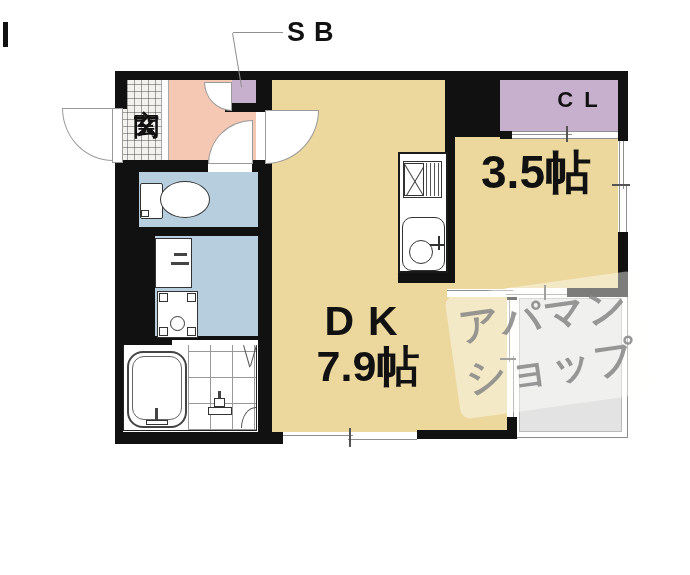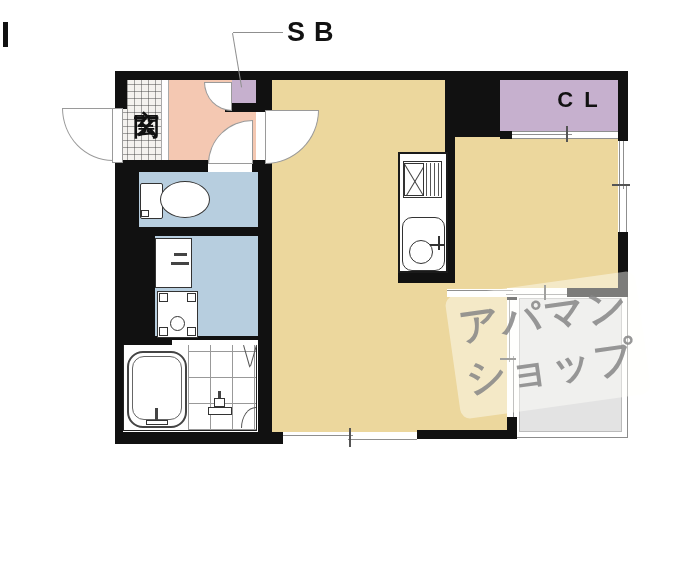--- a/index.html
+++ b/index.html
@@ -175,22 +175,27 @@
     <div class="gline" style="left:233px;top:33px;width:55px;height:1px;transform:rotate(80.5deg);transform-origin:0 0;"></div>
   </div>
 
   <div class="txt" style="left:287px;top:17px;font-size:27px;font-weight:600;letter-spacing:9px;">SB</div>
 
   <div class="txt center" style="left:500px;top:87px;width:118px;font-size:22px;font-weight:700;letter-spacing:11px;margin-left:24px;">CL</div>
 
   <div class="txt" style="left:131px;top:90px;font-size:25px;font-weight:600;writing-mode:vertical-rl;letter-spacing:4px;">玄関</div>
 
   <div class="txt center" style="left:450px;top:147px;width:172px;line-height:1.1;">
-  </div>
-
+    <div style="font-size:46px;font-weight:600;">3.5帖</div>
+  </div>
+
+  <div class="txt center" style="left:288px;top:299px;width:160px;line-height:1.08;">
+    <div style="font-size:41px;font-weight:600;letter-spacing:14px;">DK</div>
+    <div style="font-size:43px;font-weight:600;">7.9帖</div>
+  </div>
 
   <div class="abs center" style="left:452px;top:283px;width:192px;height:124px;transform:rotate(-8deg);
               background:rgba(255,255,250,.45);border-radius:10px;z-index:9;line-height:52px;">
     <div style="font-size:40px;font-weight:bold;color:rgba(134,134,134,.85);letter-spacing:2px;margin-top:6px;">アパマン</div>
     <div style="font-size:40px;font-weight:bold;color:rgba(134,134,134,.85);letter-spacing:2px;">ショップ</div>
   </div>
 
 </div>
 
 </body></html>

